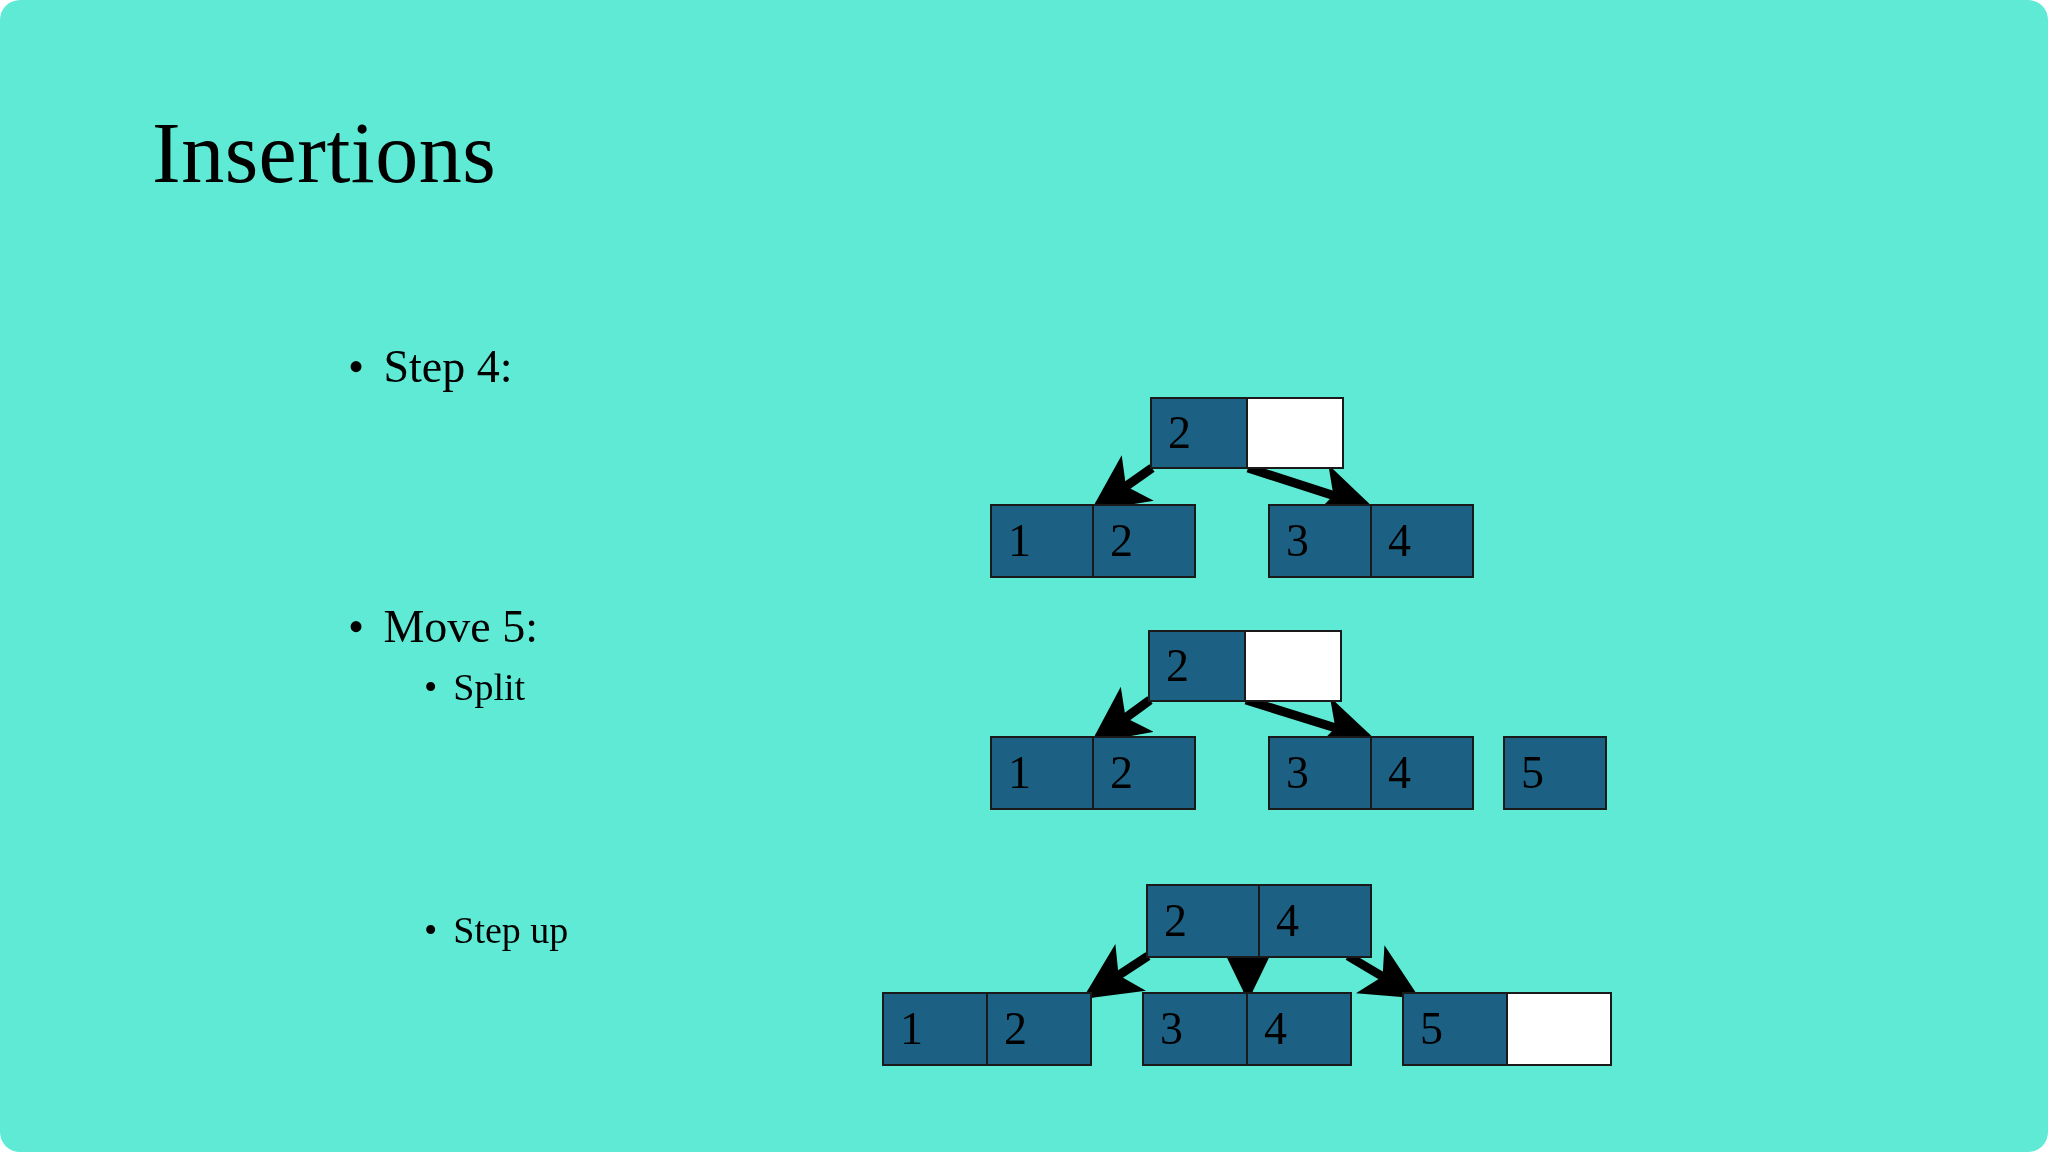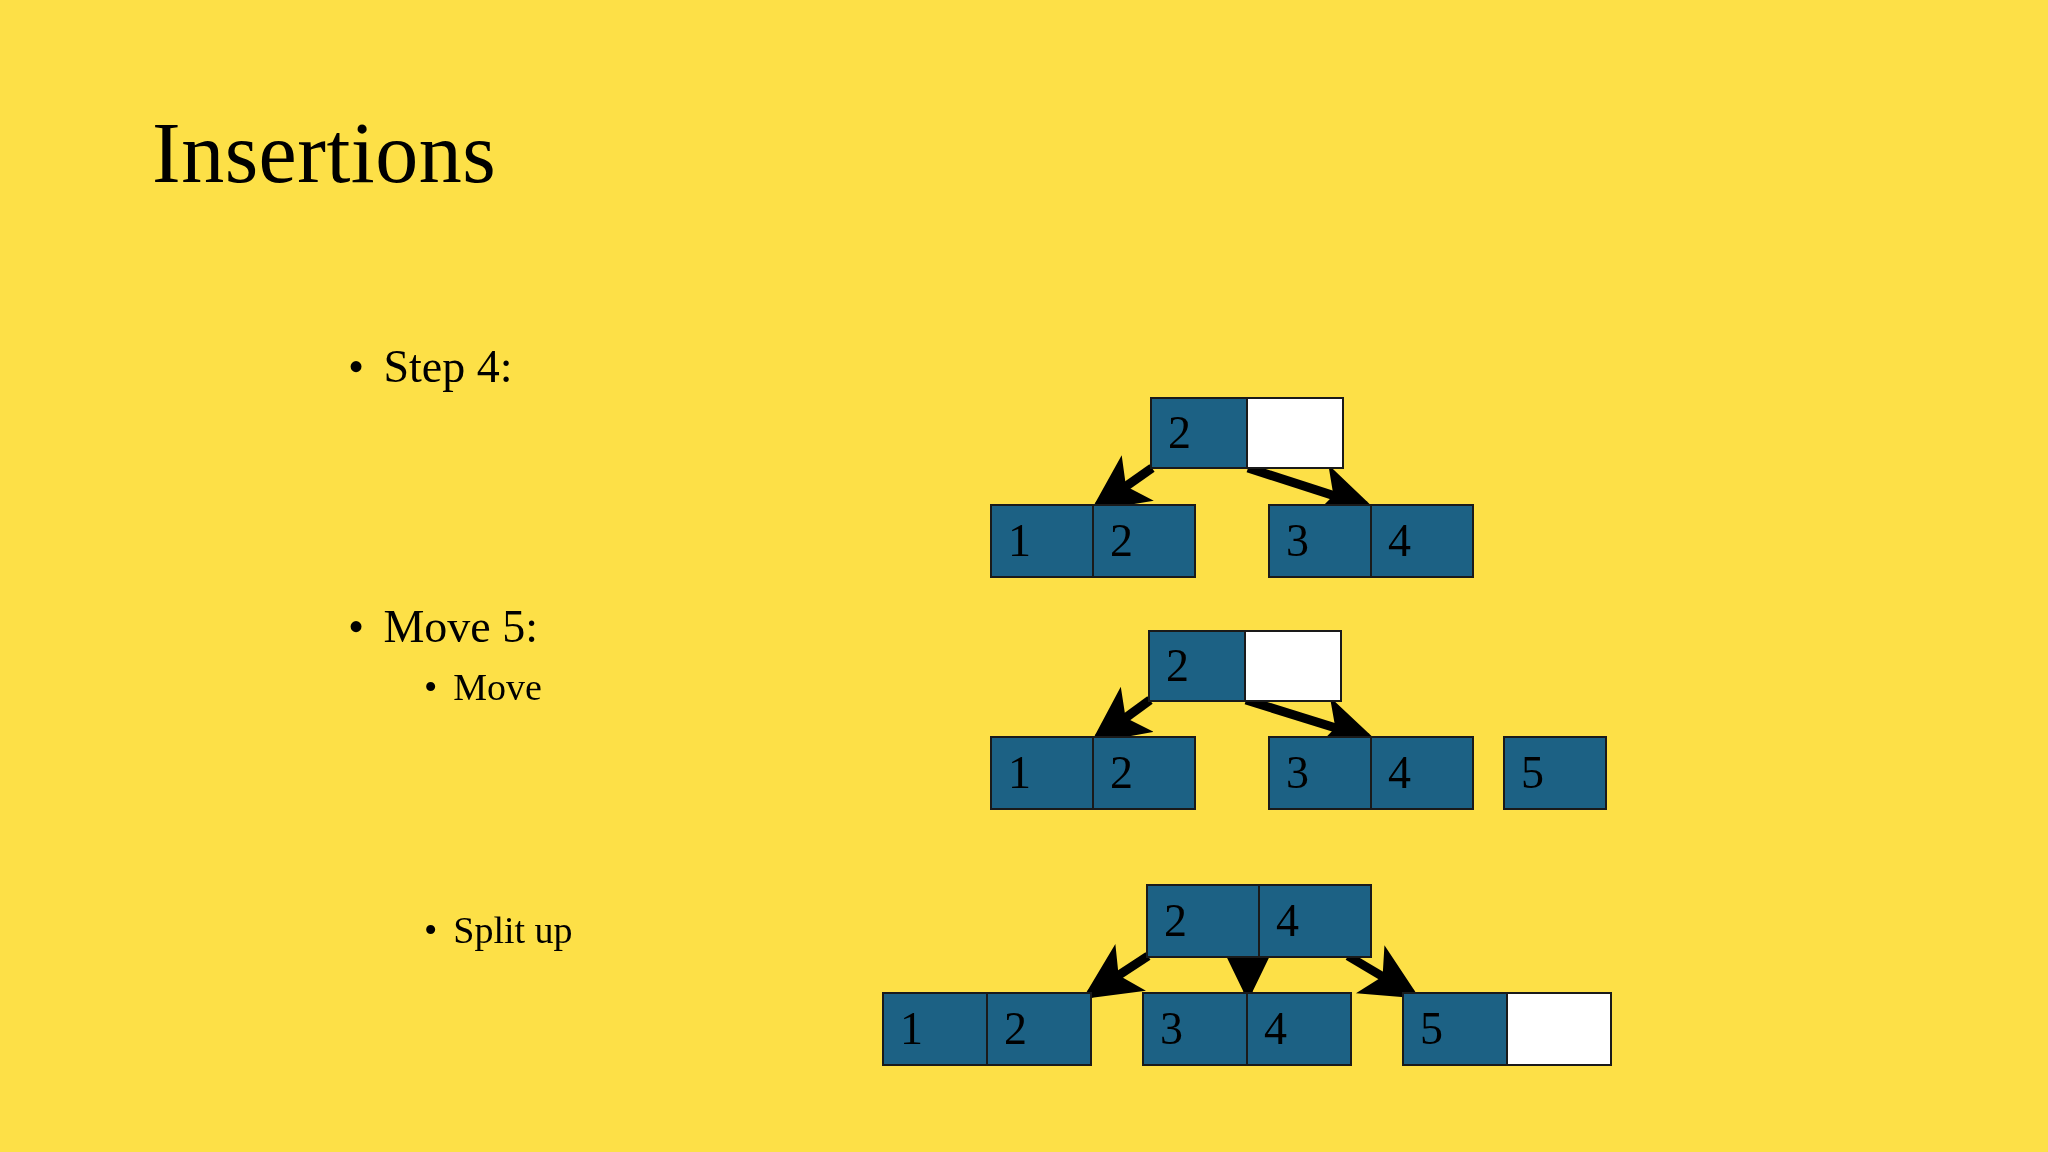--- a/index.html
+++ b/index.html
@@ -4,24 +4,25 @@
 <style>
   html, body {
     margin: 0;
     padding: 0;
     background: #ffffff;
   }
   #slide {
     position: relative;
     width: 2048px;
     height: 1152px;
-    background: #fde047;
+    background: #5eead4;
     overflow: hidden;
     font-family: "Liberation Serif", "DejaVu Serif", serif;
     color: #000000;
+    border-radius: 20px;
   }
 
   
   #slide-title {
     position: absolute;
     left: 152px;
     top: 108px;
     font-size: 86px;
     line-height: 1.05;
     font-weight: 400;
@@ -141,26 +142,26 @@
     <span class="btext">Step 4:</span>
   </div>
 
   <div class="bullet lvl1" id="bullet-step5">
     <span class="dot">•</span>
     <span class="btext">Move 5:</span>
   </div>
 
   <div class="bullet lvl2" id="bullet-split">
     <span class="dot">•</span>
-    <span class="btext">Move</span>
+    <span class="btext">Split</span>
   </div>
 
   <div class="bullet lvl2" id="bullet-moveup">
     <span class="dot">•</span>
-    <span class="btext">Split up</span>
+    <span class="btext">Step up</span>
   </div>
 
   <div class="diagram" id="diagram-step4">
 
     <svg class="arrows" width="2048" height="1152">
       <defs>
         <marker id="ah1" markerWidth="7" markerHeight="7" refX="5.4" refY="3.1" orient="auto" markerUnits="strokeWidth">
           <path d="M0,0 L6.4,3.1 L0,6.2 L1.6,3.1 Z" fill="#000000"></path>
         </marker>
       </defs>

